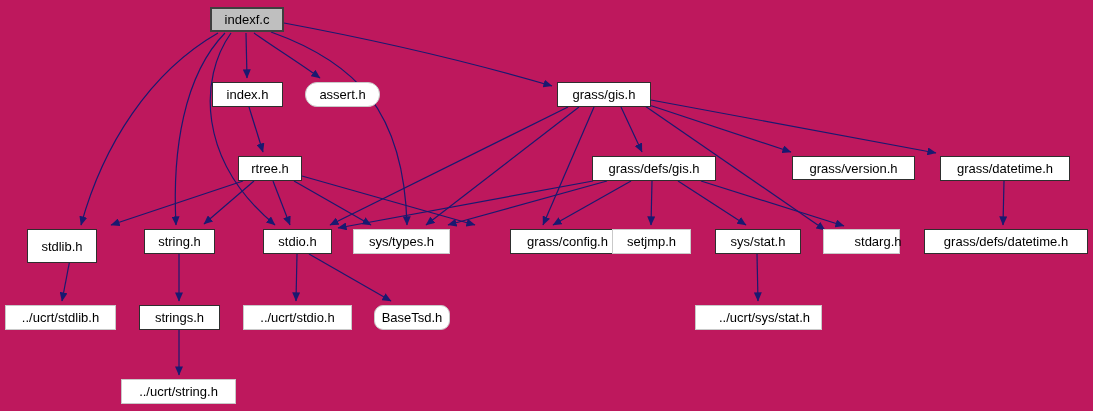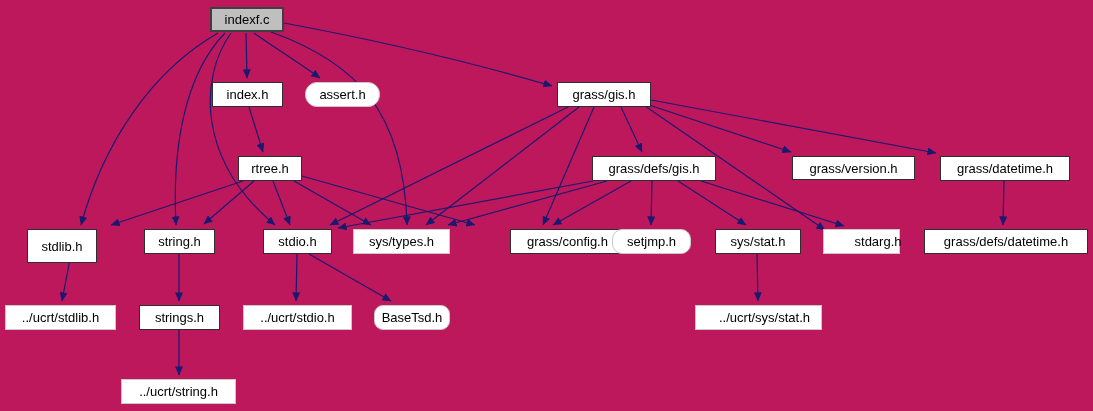--- a/index.html
+++ b/index.html
@@ -79,21 +79,21 @@
       <div class="node internal" style="left: 557px; top: 82px; width: 94px; height: 25px;">grass/gis.h</div>
       <div class="node internal" style="left: 238px; top: 156px; width: 64px; height: 25px; text-align: right;">rtree.h</div>
       <div class="node internal" style="left: 592px; top: 156px; width: 124px; height: 25px;">grass/defs/gis.h</div>
       <div class="node internal" style="left: 792px; top: 156px; width: 123px; height: 24px;">grass/version.h</div>
       <div class="node internal" style="left: 940px; top: 156px; width: 130px; height: 25px;">grass/datetime.h</div>
       <div class="node internal" style="left: 27px; top: 229px; width: 70px; height: 34px;">stdlib.h</div>
       <div class="node internal" style="left: 144px; top: 229px; width: 71px; height: 25px;">string.h</div>
       <div class="node internal" style="left: 263px; top: 229px; width: 69px; height: 25px;">stdio.h</div>
       <div class="node external" style="left: 353px; top: 229px; width: 97px; height: 25px;">sys/types.h</div>
       <div class="node internal" style="left: 473px; top: 229px; width: 115px; height: 25px; margin-left: 37px;">grass/config.h</div>
-      <div class="node external" style="left: 612px; top: 229px; width: 79px; height: 25px; border-radius: 10px;">setjmp.h</div>
+      <div class="node external" style="left: 612px; top: 229px; width: 79px; height: 25px;">setjmp.h</div>
       <div class="node internal" style="left: 715px; top: 229px; width: 86px; height: 25px;">sys/stat.h</div>
       <div class="node external" style="left: 823px; top: 229px; width: 77px; height: 25px; padding-left: 33px;">stdarg.h</div>
       <div class="node internal" style="left: 924px; top: 229px; width: 164px; height: 25px;">grass/defs/datetime.h</div>
       <div class="node external" style="left: 5px; top: 305px; width: 111px; height: 25px;">../ucrt/stdlib.h</div>
       <div class="node internal" style="left: 139px; top: 305px; width: 81px; height: 25px;">strings.h</div>
       <div class="node external" style="left: 243px; top: 305px; width: 109px; height: 25px;">../ucrt/stdio.h</div>
       <div class="node external" style="left: 374px; top: 305px; width: 76px; height: 25px; border-radius: 9px;">BaseTsd.h</div>
       <div class="node external" style="left: 695px; top: 305px; width: 127px; height: 25px; padding-left: 12px;">../ucrt/sys/stat.h</div>
       <div class="node external" style="left: 121px; top: 379px; width: 115px; height: 25px;">../ucrt/string.h</div>
     </div>

